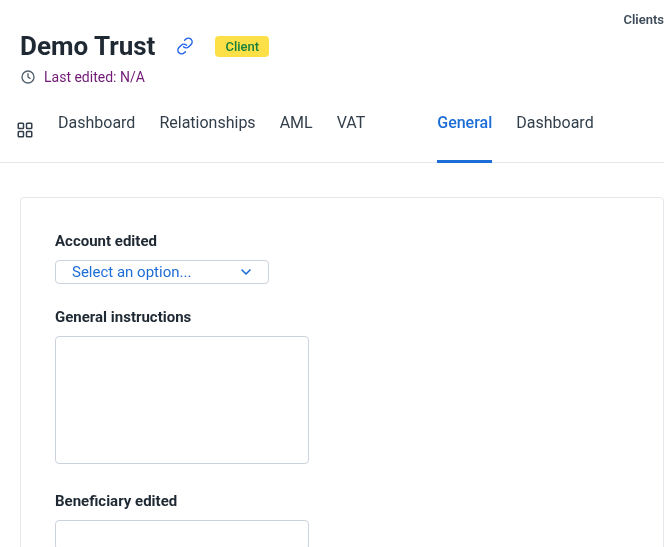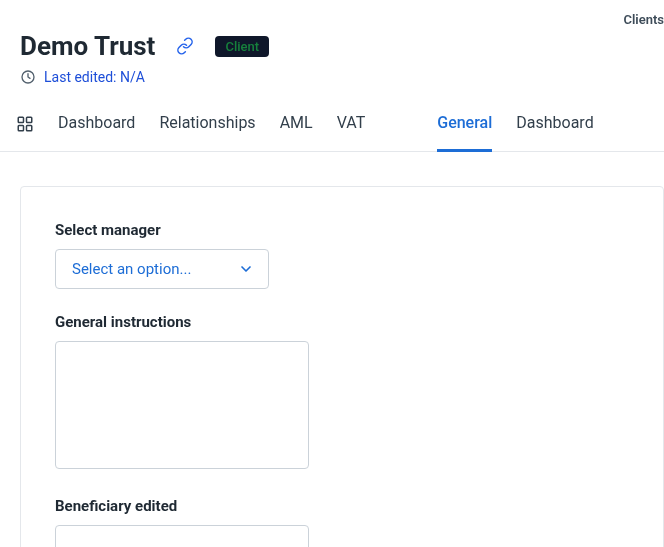--- a/index.html
+++ b/index.html
@@ -29,32 +29,32 @@
   font-size: 26px;
   font-weight: 700;
   color: #1f2933;
 }
 .link-icon {
   width: 18px; height: 18px;
   display: inline-flex; align-items: center; justify-content: center;
   color: #2563eb;
 }
 .badge {
-  background: #0f172a;
+  background: #fde047;
   color: #16803c;
   font-size: 13px;
   font-weight: 500;
   padding: 3px 10px;
   border-radius: 4px;
 }
 .meta-row {
   display: flex;
   align-items: center;
   gap: 8px;
-  color: #1d4ed8;
+  color: #701a75;
   font-size: 14px;
   margin-bottom: 24px;
 }
 .clock-icon {
   width: 16px; height: 16px;
   display: inline-flex; align-items: center; justify-content: center;
   color: #52606d;
 }
 .tabbar {
   display: flex;
@@ -67,21 +67,21 @@
 }
 .tab-apps-icon {
   width: 18px; height: 18px;
   color: #323f4b;
   display: inline-flex; align-items: center; justify-content: center;
   padding-bottom: 12px;
 }
 .tab {
   font-size: 16px;
   color: #323f4b;
-  padding: 4px 0 17px 0;
+  padding: 4px 0 28px 0;
   cursor: pointer;
   border-bottom: 3px solid transparent;
   margin-bottom: -1px;
 }
 .tab.active {
   color: #1d6dd6;
   border-bottom-color: #1d6dd6;
   font-weight: 500;
   margin-left: 48px;
 }
@@ -97,21 +97,21 @@
 .field-label {
   font-size: 15px;
   font-weight: 700;
   color: #1f2933;
   margin-bottom: 10px;
   display: block;
 }
 .select {
   border: 1px solid #cbd2d9;
   border-radius: 4px;
-  height: 40px;
+  height: 24px;
   width: 214px;
   display: flex;
   align-items: center;
   justify-content: space-between;
   padding: 0 14px 0 16px;
   cursor: pointer;
 }
 .select-text {
   color: #1d6dd6;
   font-size: 15px;
@@ -180,21 +180,21 @@
     <div class="tab">Relationships</div>
     <div class="tab">AML</div>
     <div class="tab">VAT</div>
     <div class="tab active">General</div>
     <div class="tab">Dashboard</div>
   </div>
 
   <div class="content-card">
 
     <div class="field">
-      <label class="field-label">Select manager</label>
+      <label class="field-label">Account edited</label>
       <div class="select" tabindex="0">
         <span class="select-text">Select an option...</span>
         <span class="chevron">
           <svg viewBox="0 0 24 24" width="16" height="16" fill="none" stroke="currentColor" stroke-width="2.5" stroke-linecap="round" stroke-linejoin="round">
             <polyline points="6 9 12 15 18 9"></polyline>
           </svg>
         </span>
       </div>
     </div>
 

